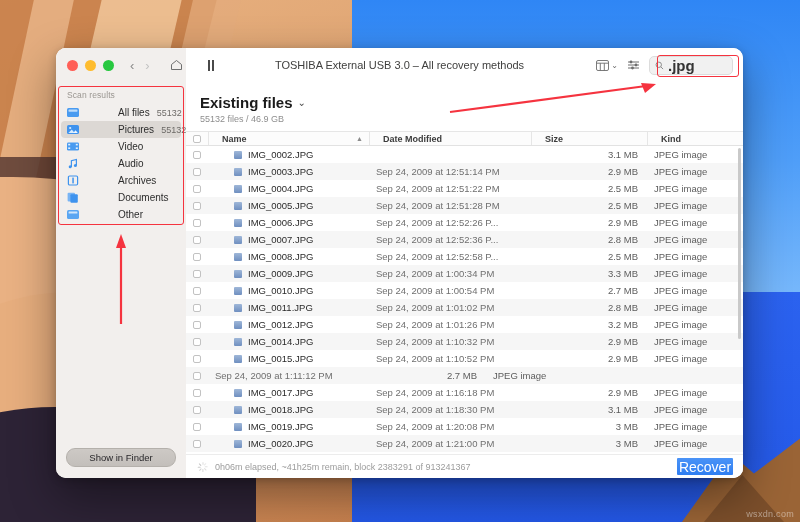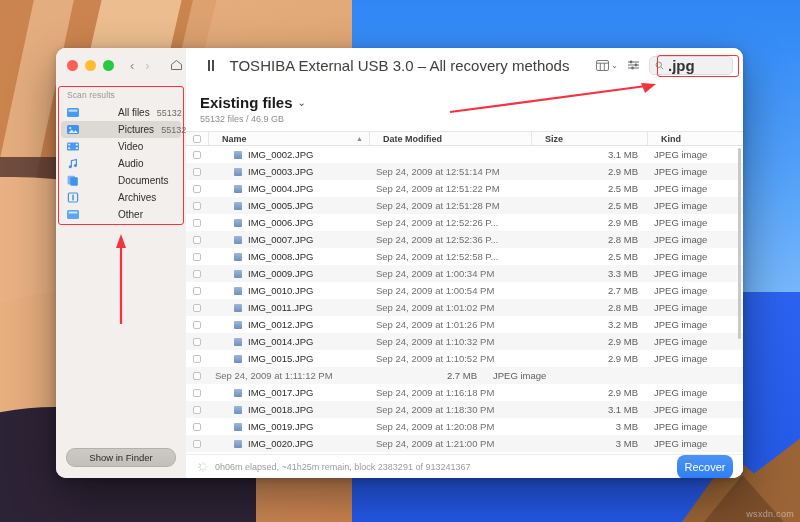--- a/index.html
+++ b/index.html
@@ -104,21 +104,21 @@
   .dot { width:11px; height:11px; border-radius:50%; }
   .dot.red{background:#ff5f57;} .dot.yellow{background:#febc2e;} .dot.green{background:#28c840;}
   .navs { display:flex; align-items:center; gap:11px; margin-left:9px; }
   .chev { color:#8b8b8b; font-size:13px; line-height:1; }
   .chev.fwd { color:#c2c2c2; }
   .home-ic { margin-left:13px; color:#6f6f6f; display:flex; }
   .pause-ic { margin-left:22px; display:flex; gap:2px; }
   .pause-ic i { display:block; width:2px; height:11px; background:#4a4a4a; }
   .tb-title {
     position:absolute; left:0; right:0; text-align:center;
-    font-size:15px; color:#40403f; pointer-events:none;
+    font-size:11px; color:#40403f; pointer-events:none;
   }
   .tb-right {
     margin-left:auto; display:flex; align-items:center; gap:9px;
     padding-right:10px;
   }
   .ic-btn { display:flex; align-items:center; gap:2px; color:#6c6c6c; cursor:default; }
   .search-wrap {
     position:relative; width:84px; height:19px;
     background:#f1f1f1; border:1px solid #dcdcdc; border-radius:5px;
     display:flex; align-items:center; padding:0 5px; gap:4px;
@@ -211,23 +211,23 @@
     padding:0 10px 0 12px; gap:7px; background:#fff;
     border-top:1px solid #ececec;
   }
   .spinner { width:10px; height:10px; flex:none; position:relative; }
   .spinner i {
     position:absolute; left:4.3px; top:0; width:1.4px; height:3px;
     background:#bdbdbd; border-radius:1px; transform-origin:0.7px 5px;
   }
   .status-text { font-size:9px; color:#9c9c9c; }
   .recover-btn {
-    margin-left:auto; width:56px; height:24px; border-radius:8px;
+    margin-left:auto; width:56px; height:17px; border-radius:1px;
     background:linear-gradient(180deg,#4a93f7,#2f7ef2);
-    color:#fff; font-size:11px; display:flex; align-items:center; justify-content:center;
+    color:#fff; font-size:14px; display:flex; align-items:center; justify-content:center;
   }
 
   
   .anno-box {
     position:absolute; border:1.6px solid #f5333f; border-radius:3px;
     pointer-events:none;
   }
   .anno-arrow { position:absolute; pointer-events:none; }
 </style>
 </head>
@@ -350,33 +350,33 @@
             <path d="M4.4 9V2.6L9.4 1.4V7.6" stroke="#3f93ee" stroke-width="1.2" fill="none"></path>
             <circle cx="3.2" cy="8.8" r="1.5" fill="#3f93ee"></circle>
             <circle cx="8.4" cy="7.6" r="1.5" fill="#3f93ee"></circle>
           </svg>
         <span class="side-name">Audio</span>
         <span class="side-count"></span>
       </div>
 
       <div class="side-item">
         <svg class="side-ic" viewBox="0 0 12 11">
+            <rect x="1.4" y="1" width="9.2" height="9" rx="1.2" fill="none" stroke="#3f93ee" stroke-width="1.2"></rect>
+            <rect x="5.3" y="2.6" width="1.5" height="5.8" fill="#3f93ee"></rect>
+          </svg>
+        <span class="side-name">Archives</span>
+        <span class="side-count"></span>
+      </div>
+
+      <div class="side-item">
+        <svg class="side-ic" viewBox="0 0 12 11">
             <rect x="0.6" y="0.8" width="7.4" height="8.6" rx="1" fill="#79b4f4"></rect>
             <rect x="3.4" y="2.2" width="7.4" height="8.6" rx="1" fill="#3f93ee"></rect>
           </svg>
         <span class="side-name">Documents</span>
-        <span class="side-count"></span>
-      </div>
-
-      <div class="side-item">
-        <svg class="side-ic" viewBox="0 0 12 11">
-            <rect x="1.4" y="1" width="9.2" height="9" rx="1.2" fill="none" stroke="#3f93ee" stroke-width="1.2"></rect>
-            <rect x="5.3" y="2.6" width="1.5" height="5.8" fill="#3f93ee"></rect>
-          </svg>
-        <span class="side-name">Archives</span>
         <span class="side-count"></span>
       </div>
 
       <div class="side-item">
         <svg class="side-ic" viewBox="0 0 12 11">
             <rect x="0" y="1" width="12" height="9" rx="1.6" fill="#5aa6f2"></rect>
             <rect x="1.6" y="2.6" width="8.8" height="2" rx=".6" fill="#cfe6fc"></rect>
           </svg>
         <span class="side-name">Other</span>
         <span class="side-count"></span>

